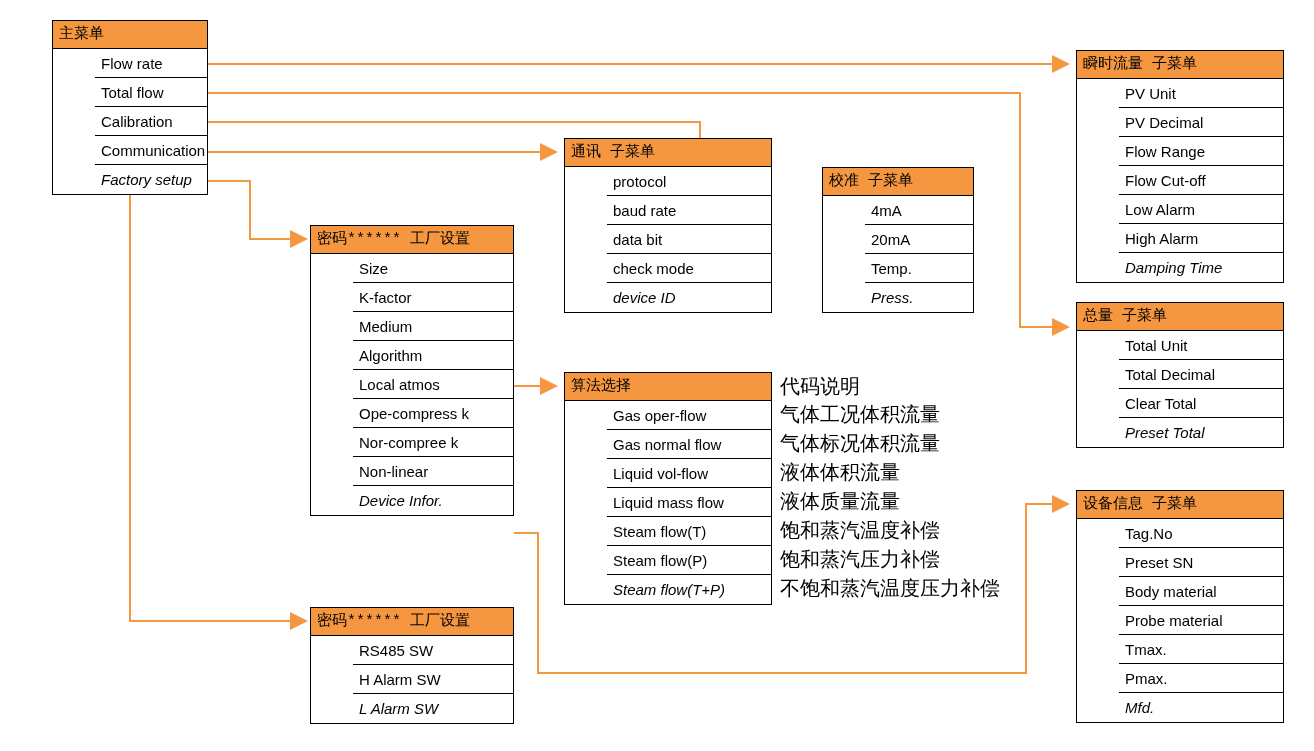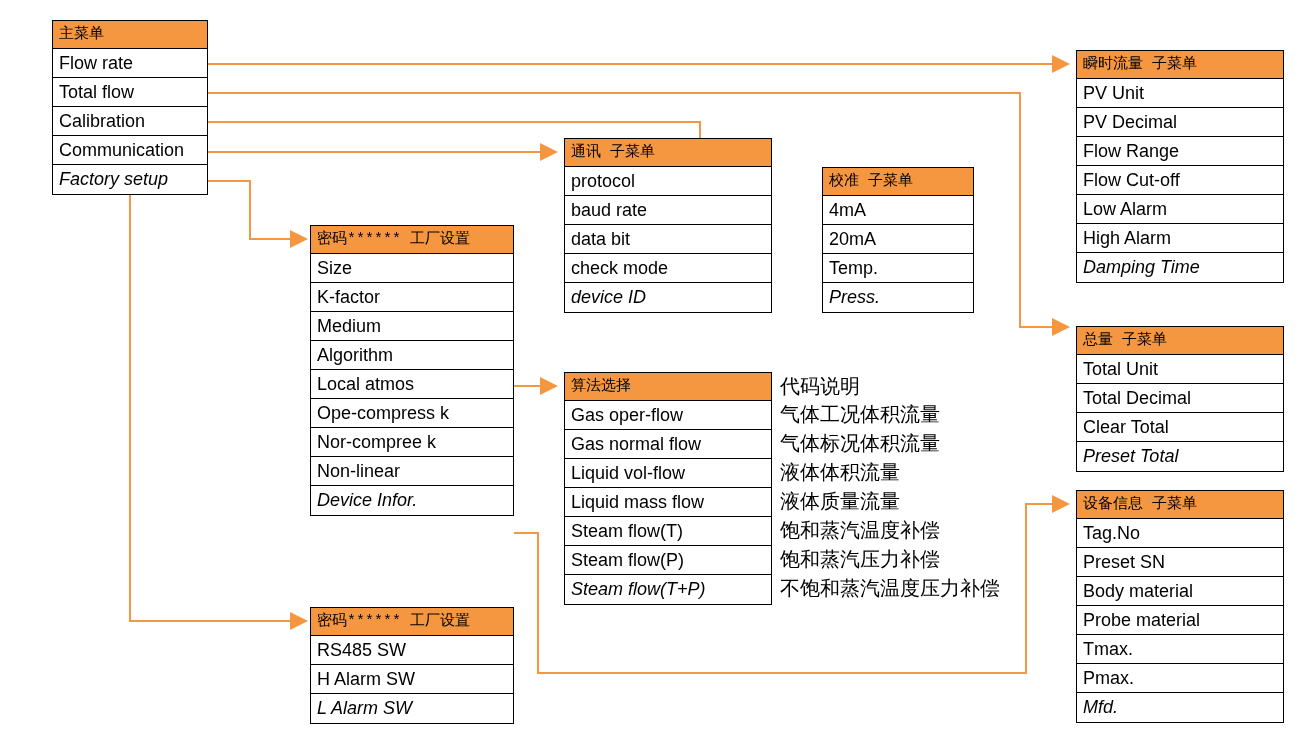--- a/index.html
+++ b/index.html
@@ -30,27 +30,28 @@
     padding: 0 6px;
     border-bottom: 1px solid #000000;
     box-sizing: border-box;
     white-space: nowrap;
     overflow: hidden;
     font-family: Liberation Mono, monospace;
   }
   .menu-item {
     height: 29px;
     line-height: 29px;
-    font-size: 18px;
+    font-size: 15px;
     color: #000000;
     padding: 0 6px;
     border-bottom: 1px solid #000000;
     box-sizing: border-box;
     white-space: nowrap;
     overflow: hidden;
+    margin-left: 42px;
   }
   .menu-item:last-child {
     border-bottom: none;
     font-style: italic;
   }
   .note-col {
     position: absolute;
     font-size: 20px;
     color: #000000;
   }
@@ -171,21 +172,21 @@
     <div class="menu-header">瞬时流量 子菜单</div>
     <div class="menu-item">PV Unit</div>
     <div class="menu-item">PV Decimal</div>
     <div class="menu-item">Flow Range</div>
     <div class="menu-item">Flow Cut-off</div>
     <div class="menu-item">Low Alarm</div>
     <div class="menu-item">High Alarm</div>
     <div class="menu-item">Damping Time</div>
   </div>
 
-  <div class="menu-box" style="left:1076px; top:326px; width:208px;">
+  <div class="menu-box" style="left:1076px; top:302px; width:208px;">
     <div class="menu-header">总量 子菜单</div>
     <div class="menu-item">Total Unit</div>
     <div class="menu-item">Total Decimal</div>
     <div class="menu-item">Clear Total</div>
     <div class="menu-item">Preset Total</div>
   </div>
 
   <div class="menu-box" style="left:1076px; top:490px; width:208px;">
     <div class="menu-header">设备信息 子菜单</div>
     <div class="menu-item">Tag.No</div>

